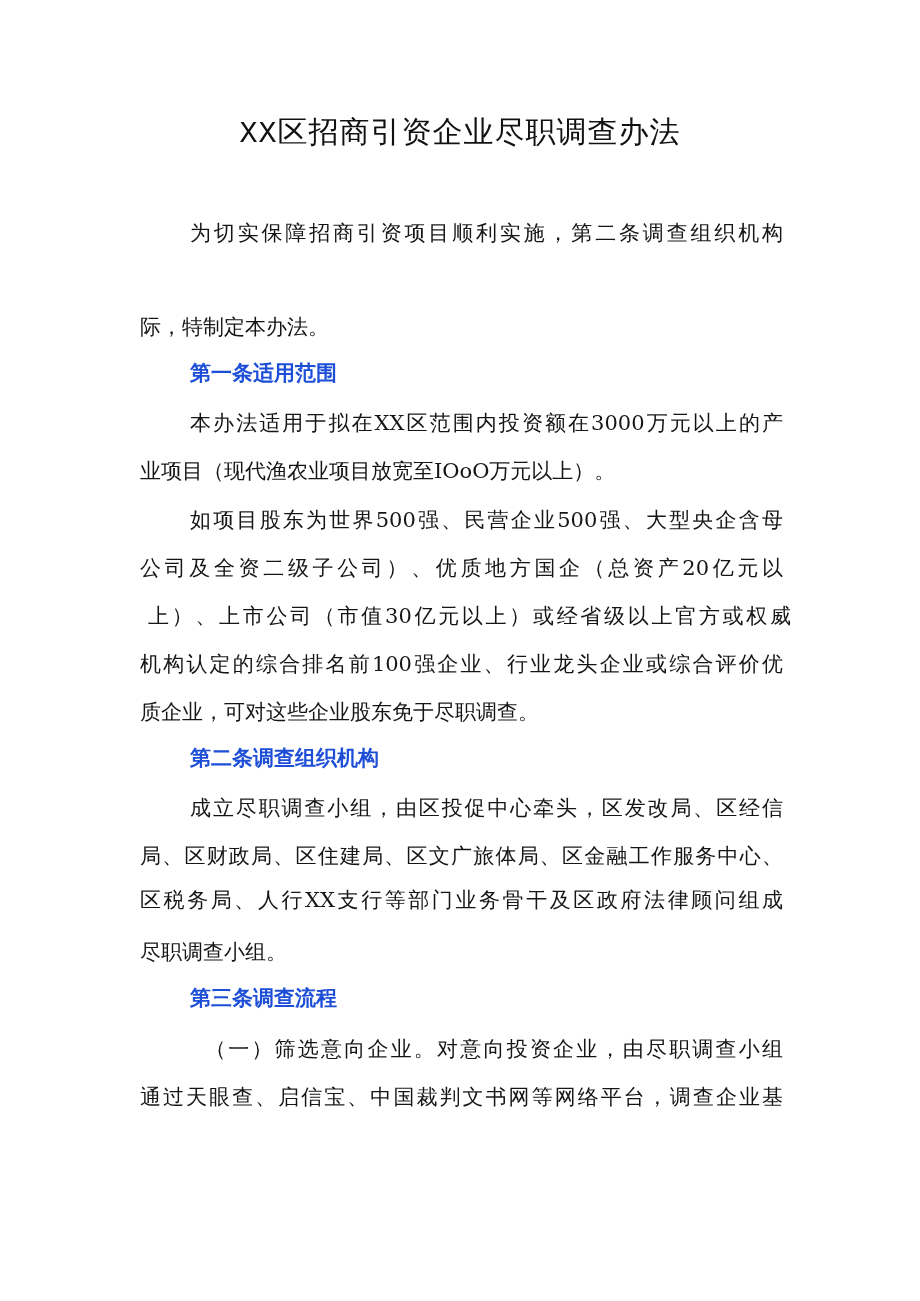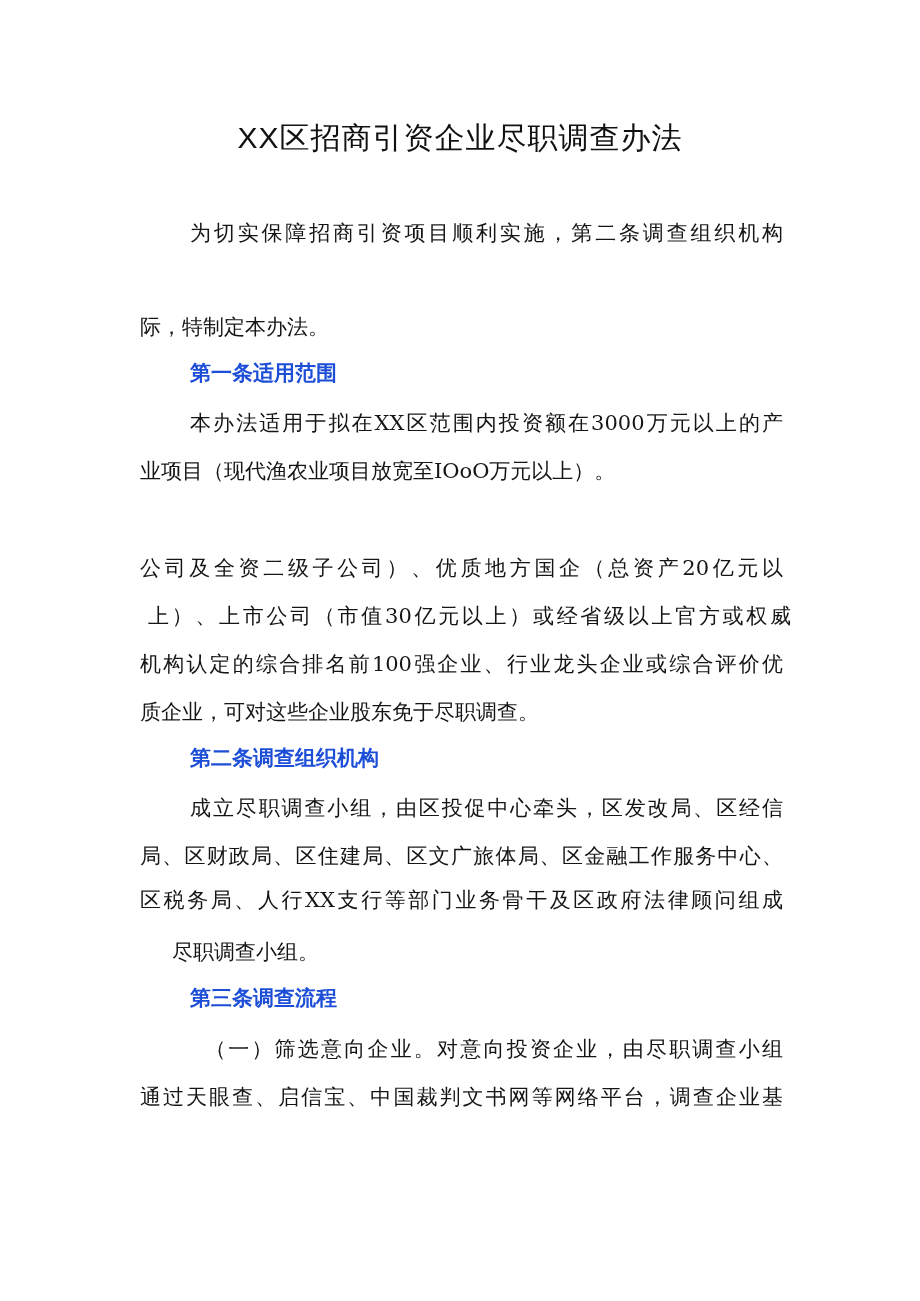--- a/index.html
+++ b/index.html
@@ -1,20 +1,20 @@
 <!DOCTYPE html>
 <html><head>
   <meta charset="utf-8">
   <style>
     html, body { margin: 0; padding: 0; background: #ffffff; }
     body { width: 920px; height: 1301px; position: relative; overflow: hidden; color: #111; }
     .page { position: absolute; left: 0; top: 0; width: 920px; height: 1301px; background: #fff; }
     .title {
-      position: absolute; left: 0; top: 118px; width: 920px; text-align: center;
-      font-family: Liberation Sans, sans-serif; font-size: 30px; letter-spacing: 1px; color: #111;
+      position: absolute; left: 0; top: 112px; width: 920px; text-align: center;
+      font-family: Liberation Mono, monospace; font-size: 30px; letter-spacing: 1px; color: #111;
     }
     .line {
       position: absolute; left: 140px; width: 643px; height: 30px;
       font-family: "DejaVu Serif", serif; font-size: 21px; line-height: 30px;
       white-space: nowrap; text-align: justify; text-align-last: justify; color: #151515;
     }
     .line.indent { left: 190px; width: 593px; }
     .line.last { text-align-last: left; }
     .heading {
       position: absolute; left: 190px; height: 30px;
@@ -31,30 +31,31 @@
   <div class="title">XX区招商引资企业尽职调查办法</div>
 
   <div class="line indent" style="top:218px;">为切实保障招商引资项目顺利实施，第二条调查组织机构</div>
   <div class="line last" style="top:312px;">际，特制定本办法。</div>
 
   <div class="heading" style="top:360px;">第一条适用范围</div>
 
   <div class="line indent" style="top:408px;">本办法适用于拟在XX区范围内投资额在3000万元以上的产</div>
   <div class="line last" style="top:456px;">业项目（现代渔农业项目放宽至IOoO万元以上）。</div>
 
+  <div class="line indent" style="top:505px;">如项目股东为世界500强、民营企业500强、大型央企含母</div>
   <div class="line" style="top:553px;">公司及全资二级子公司）、优质地方国企（总资产20亿元以</div>
   <div class="line" style="top:601px;margin-left:8px;">上）、上市公司（市值30亿元以上）或经省级以上官方或权威</div>
   <div class="line" style="top:649px;">机构认定的综合排名前100强企业、行业龙头企业或综合评价优</div>
   <div class="line last" style="top:697px;">质企业，可对这些企业股东免于尽职调查。</div>
 
   <div class="heading" style="top:745px;">第二条调查组织机构</div>
 
   <div class="line indent" style="top:793px;">成立尽职调查小组，由区投促中心牵头，区发改局、区经信</div>
   <div class="line" style="top:841px;">局、区财政局、区住建局、区文广旅体局、区金融工作服务中心、</div>
   <div class="line" style="top:885px;">区税务局、人行XX支行等部门业务骨干及区政府法律顾问组成</div>
-  <div class="line last" style="top:937px;margin-left:32px;">尽职调查小组。</div>
+  <div class="line last" style="top:937px;">尽职调查小组。</div>
 
   <div class="heading" style="top:985px;">第三条调查流程</div>
 
   <div class="line indent-sub" style="top:1034px;">（一）筛选意向企业。对意向投资企业，由尽职调查小组</div>
   <div class="line" style="top:1082px;">通过天眼查、启信宝、中国裁判文书网等网络平台，调查企业基</div>
 
 </div>
 
 </body></html>

